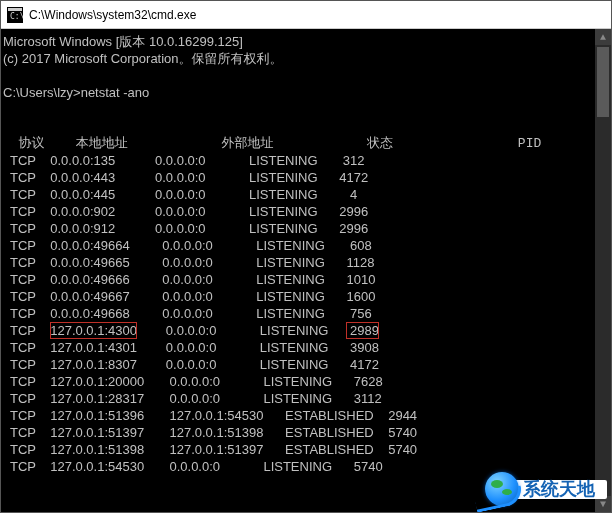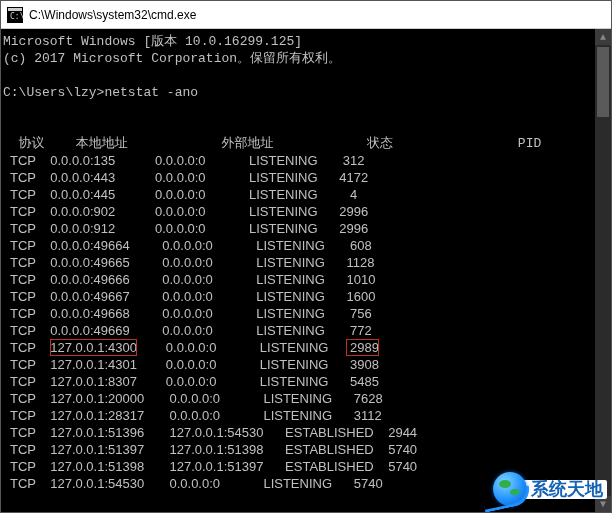--- a/index.html
+++ b/index.html
@@ -2,34 +2,34 @@
 <html><head>
 <meta charset="utf-8">
 <style>
   * { margin: 0; padding: 0; box-sizing: border-box; }
   html, body { width: 612px; height: 513px; overflow: hidden; font-family: "Consolas", "Courier New", monospace; }
   .window { width: 612px; height: 513px; background: #000; display: flex; flex-direction: column; border: 1px solid #555; }
   .title-bar { height: 28px; background: #fff; display: flex; align-items: center; padding: 0 6px; border-bottom: 1px solid #ccc; font-family: "Segoe UI", Tahoma, sans-serif; font-size: 12px; color: #000; }
   .title-icon { width: 16px; height: 16px; margin-right: 6px; display: flex; align-items: center; justify-content: center; }
   .title-icon svg { width: 16px; height: 16px; }
   .terminal { flex: 1; background: #000; color: #c0c0c0; font-size: 13px; line-height: 17px; padding: 4px 2px; position: relative; overflow: hidden; }
-  .line { white-space: pre; font-family: Liberation Mono, monospace; }
+  .line { white-space: pre; font-family: Liberation Sans, sans-serif; }
   .hdr { white-space: pre; font-family: "NSimSun","SimSun","Consolas","Courier New",monospace; }
   .rows { }
   .row { white-space: pre; font-family: Liberation Sans, sans-serif; }
   .hl-local, .hl-pid { display:inline-block; outline:1px solid #c03028; outline-offset:-1px; }
   .scrollbar { position:absolute; right:0; top:0; bottom:0; width:16px; background:#2b2b2b; }
   .scroll-up, .scroll-down { position:absolute; left:0; width:16px; height:16px; background:#3c3c3c; color:#888; display:flex; align-items:center; justify-content:center; font-size:10px; }
   .scroll-up { top:0; } .scroll-down { bottom:0; }
   .scroll-thumb { position:absolute; left:2px; width:12px; top:18px; height:70px; background:#5a5a5a; }
   .watermark { position:absolute; right:4px; bottom:6px; display:flex; align-items:center; font-family:"Microsoft YaHei","SimHei",sans-serif; }
   .wm-globe { width:34px; height:34px; border-radius:50%; background:radial-gradient(circle at 35% 30%, #7fd4ff 0%, #1e90ff 55%, #0b5aa8 100%); position:relative; margin-right:-6px; z-index:2; box-shadow:0 0 4px rgba(0,120,255,.6); }
   .wm-globe::after{content:"";position:absolute;width:12px;height:8px;background:#2fae4a;border-radius:50%;top:8px;left:6px;box-shadow:10px 8px 0 -1px #2fae4a;}
   .wm-swoosh{position:absolute;width:48px;height:18px;border:3px solid #1e90ff;border-top:none;border-left:none;border-radius:0 0 24px 0;bottom:-2px;left:-10px;transform:rotate(-12deg);}
-  .wm-text{font-size:18px;font-weight:600;color:#1463b4;background:#fff;padding:1px 4px 1px 10px;border-radius:2px;z-index:1;}
+  .wm-text{font-size:18px;font-weight:600;color:#1463b4;background:#fff;padding:1px 12px 1px 10px;border-radius:2px;z-index:1;}
 </style>
 </head>
 <body>
 
 <div class="window">
   <div class="title-bar">
     <span class="title-icon">
       <svg viewBox="0 0 16 16">
           <rect x="0" y="0" width="16" height="16" fill="#000"></rect>
           <rect x="1" y="1" width="14" height="3" fill="#ccc"></rect>
@@ -51,24 +51,23 @@
         <div class="row">  TCP    0.0.0.0:135           0.0.0.0:0            LISTENING       312</div>
         <div class="row">  TCP    0.0.0.0:443           0.0.0.0:0            LISTENING      4172</div>
         <div class="row">  TCP    0.0.0.0:445           0.0.0.0:0            LISTENING         4</div>
         <div class="row">  TCP    0.0.0.0:902           0.0.0.0:0            LISTENING      2996</div>
         <div class="row">  TCP    0.0.0.0:912           0.0.0.0:0            LISTENING      2996</div>
         <div class="row">  TCP    0.0.0.0:49664         0.0.0.0:0            LISTENING       608</div>
         <div class="row">  TCP    0.0.0.0:49665         0.0.0.0:0            LISTENING      1128</div>
         <div class="row">  TCP    0.0.0.0:49666         0.0.0.0:0            LISTENING      1010</div>
         <div class="row">  TCP    0.0.0.0:49667         0.0.0.0:0            LISTENING      1600</div>
         <div class="row">  TCP    0.0.0.0:49668         0.0.0.0:0            LISTENING       756</div>
-        <div class="row">  TCP    0.0.0.0:49669         0.0.0.0:0            LISTENING       772</div>
         <div class="row">  TCP    <span class="hl-local">127.0.0.1:4300</span>        0.0.0.0:0            LISTENING     <span class="hl-pid"> 2989</span></div>
         <div class="row">  TCP    127.0.0.1:4301        0.0.0.0:0            LISTENING      3908</div>
-        <div class="row">  TCP    127.0.0.1:8307        0.0.0.0:0            LISTENING      5485</div>
+        <div class="row">  TCP    127.0.0.1:8307        0.0.0.0:0            LISTENING      4172</div>
         <div class="row">  TCP    127.0.0.1:20000       0.0.0.0:0            LISTENING      7628</div>
         <div class="row">  TCP    127.0.0.1:28317       0.0.0.0:0            LISTENING      3112</div>
         <div class="row">  TCP    127.0.0.1:51396       127.0.0.1:54530      ESTABLISHED    2944</div>
         <div class="row">  TCP    127.0.0.1:51397       127.0.0.1:51398      ESTABLISHED    5740</div>
         <div class="row">  TCP    127.0.0.1:51398       127.0.0.1:51397      ESTABLISHED    5740</div>
         <div class="row">  TCP    127.0.0.1:54530       0.0.0.0:0            LISTENING      5740</div>
       </div>
 
     <div class="scrollbar">
       <div class="scroll-up">▲</div>

